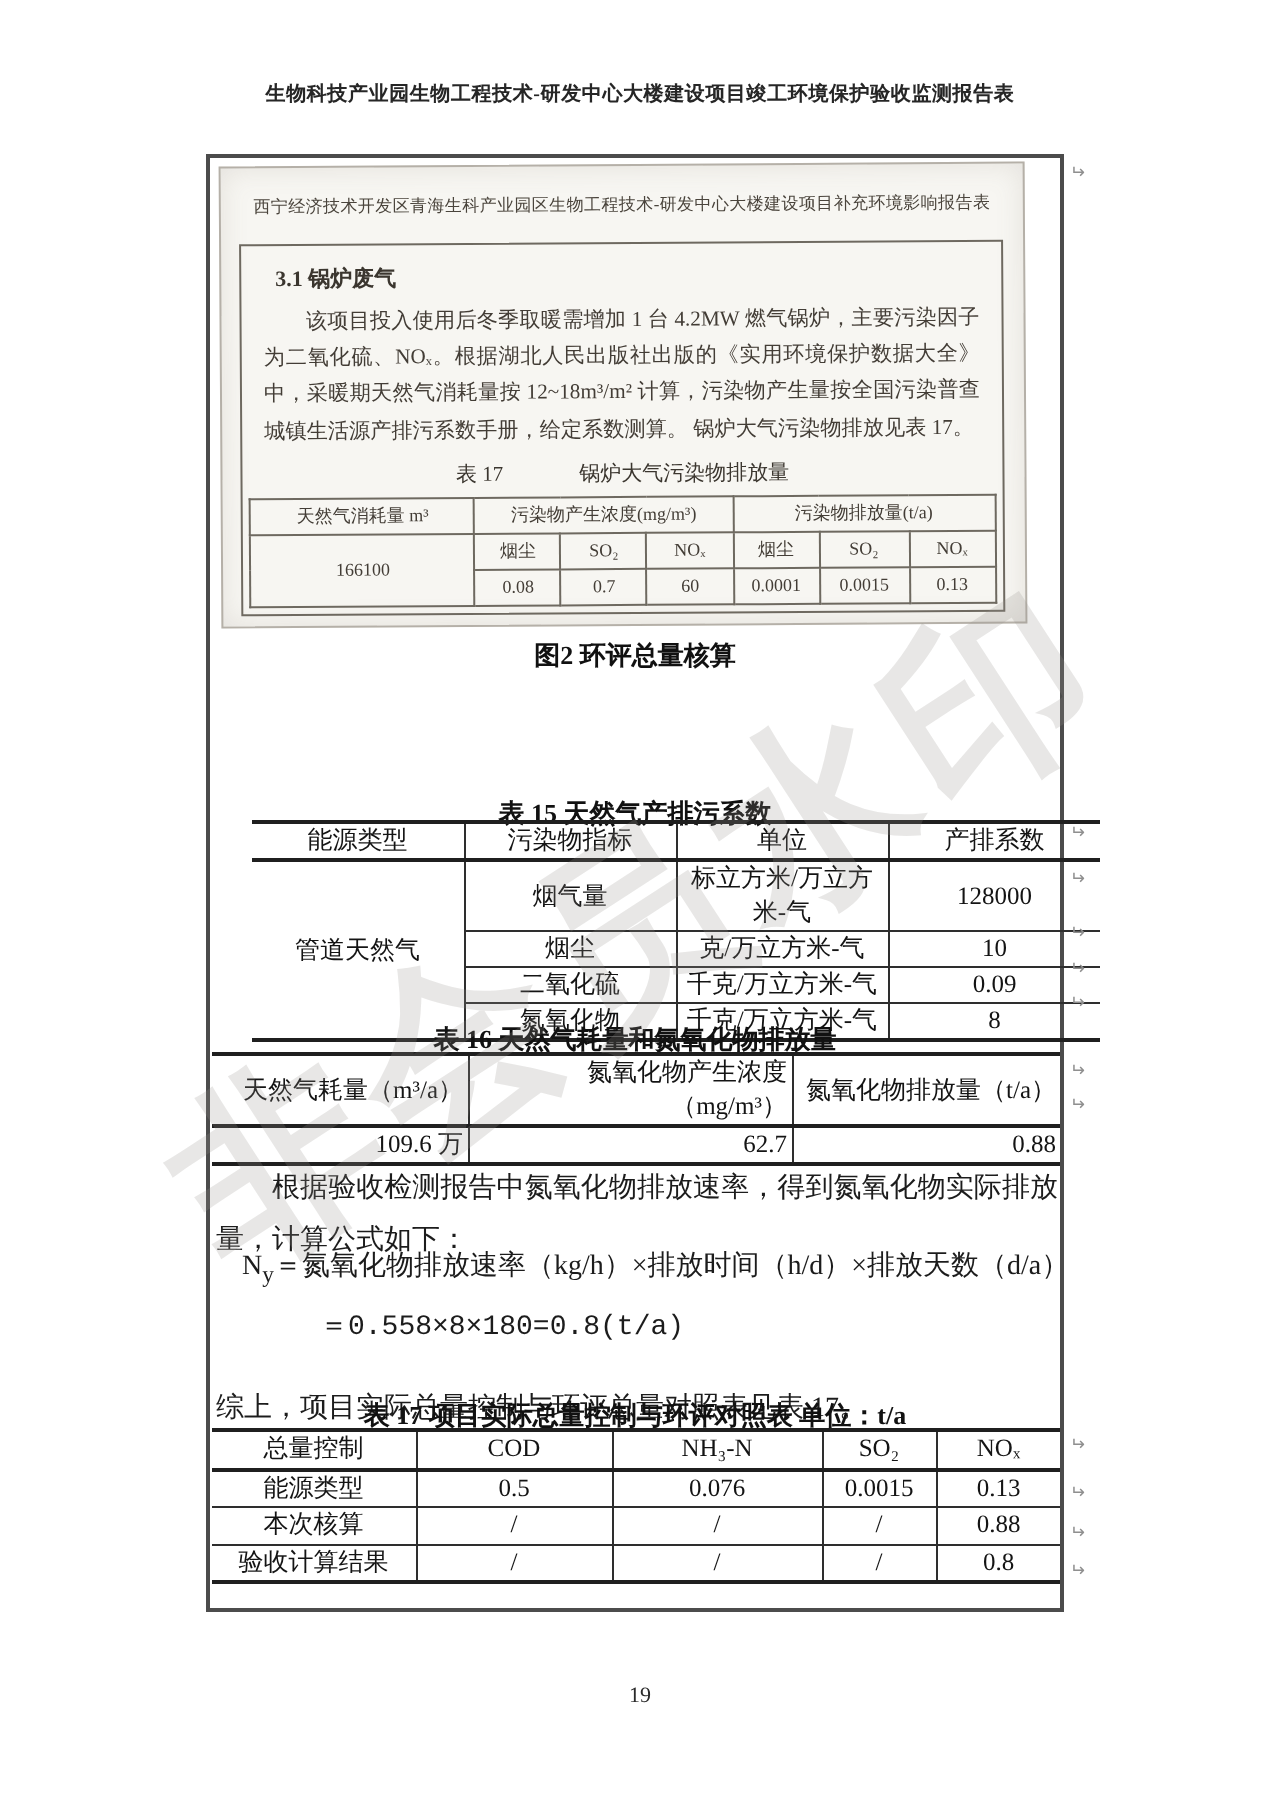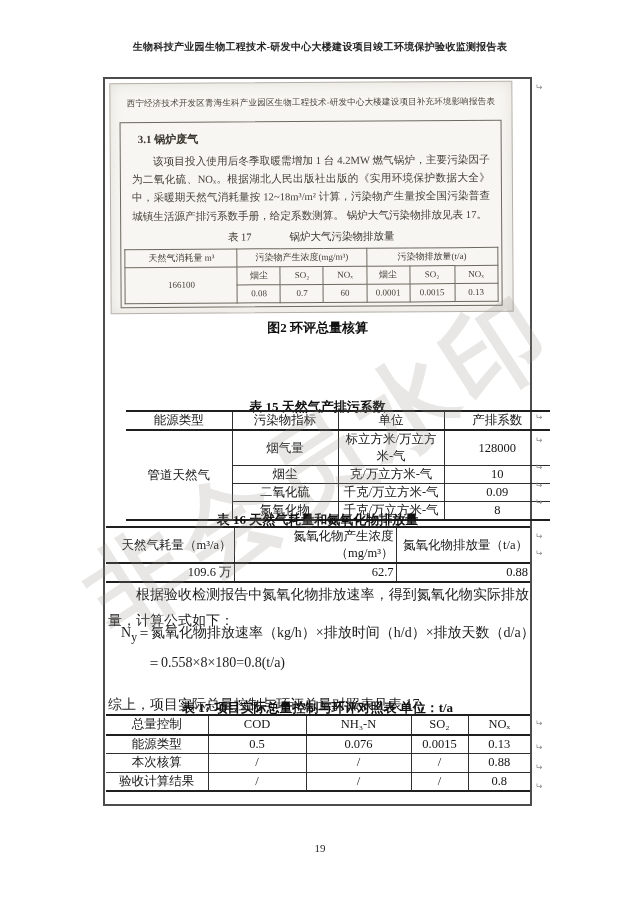--- a/index.html
+++ b/index.html
@@ -62,21 +62,21 @@
   .p3{ top:599px; text-indent:0; }
   .tbl-title{
     position:absolute; left:0; width:100%; text-align:center;
     font-size:13px; font-weight:bold; color:#111;
   }
   .t15-title{ top:319px; }
   .t16-title{ top:432px; }
   .t17-title{ top:620px; }
   .formula-line{ position:absolute; left:0; width:421px; font-size:14px; color:#1c1c1c;}
   .f1{ top:545px; padding-left:16px; }
-  .f2{ top:575px; padding-left:42px; }
+  .f2{ top:575px; padding-left:55px;font-family:Liberation Mono, monospace; }
   
   .doc-table{
     position:absolute; left:1px; width:424px; border-collapse:collapse;
     table-layout:fixed; font-size:12.5px; text-align:center; color:#141414;
     border-top:2.5px solid #1f1f1f; border-bottom:2.5px solid #1f1f1f;
   }
   .doc-table th,.doc-table td{
     border:1px solid #2e2e2e; padding:0 2px; height:17px; font-weight:normal;
   }
   .doc-table tr > *:first-child{ border-left:none; }

